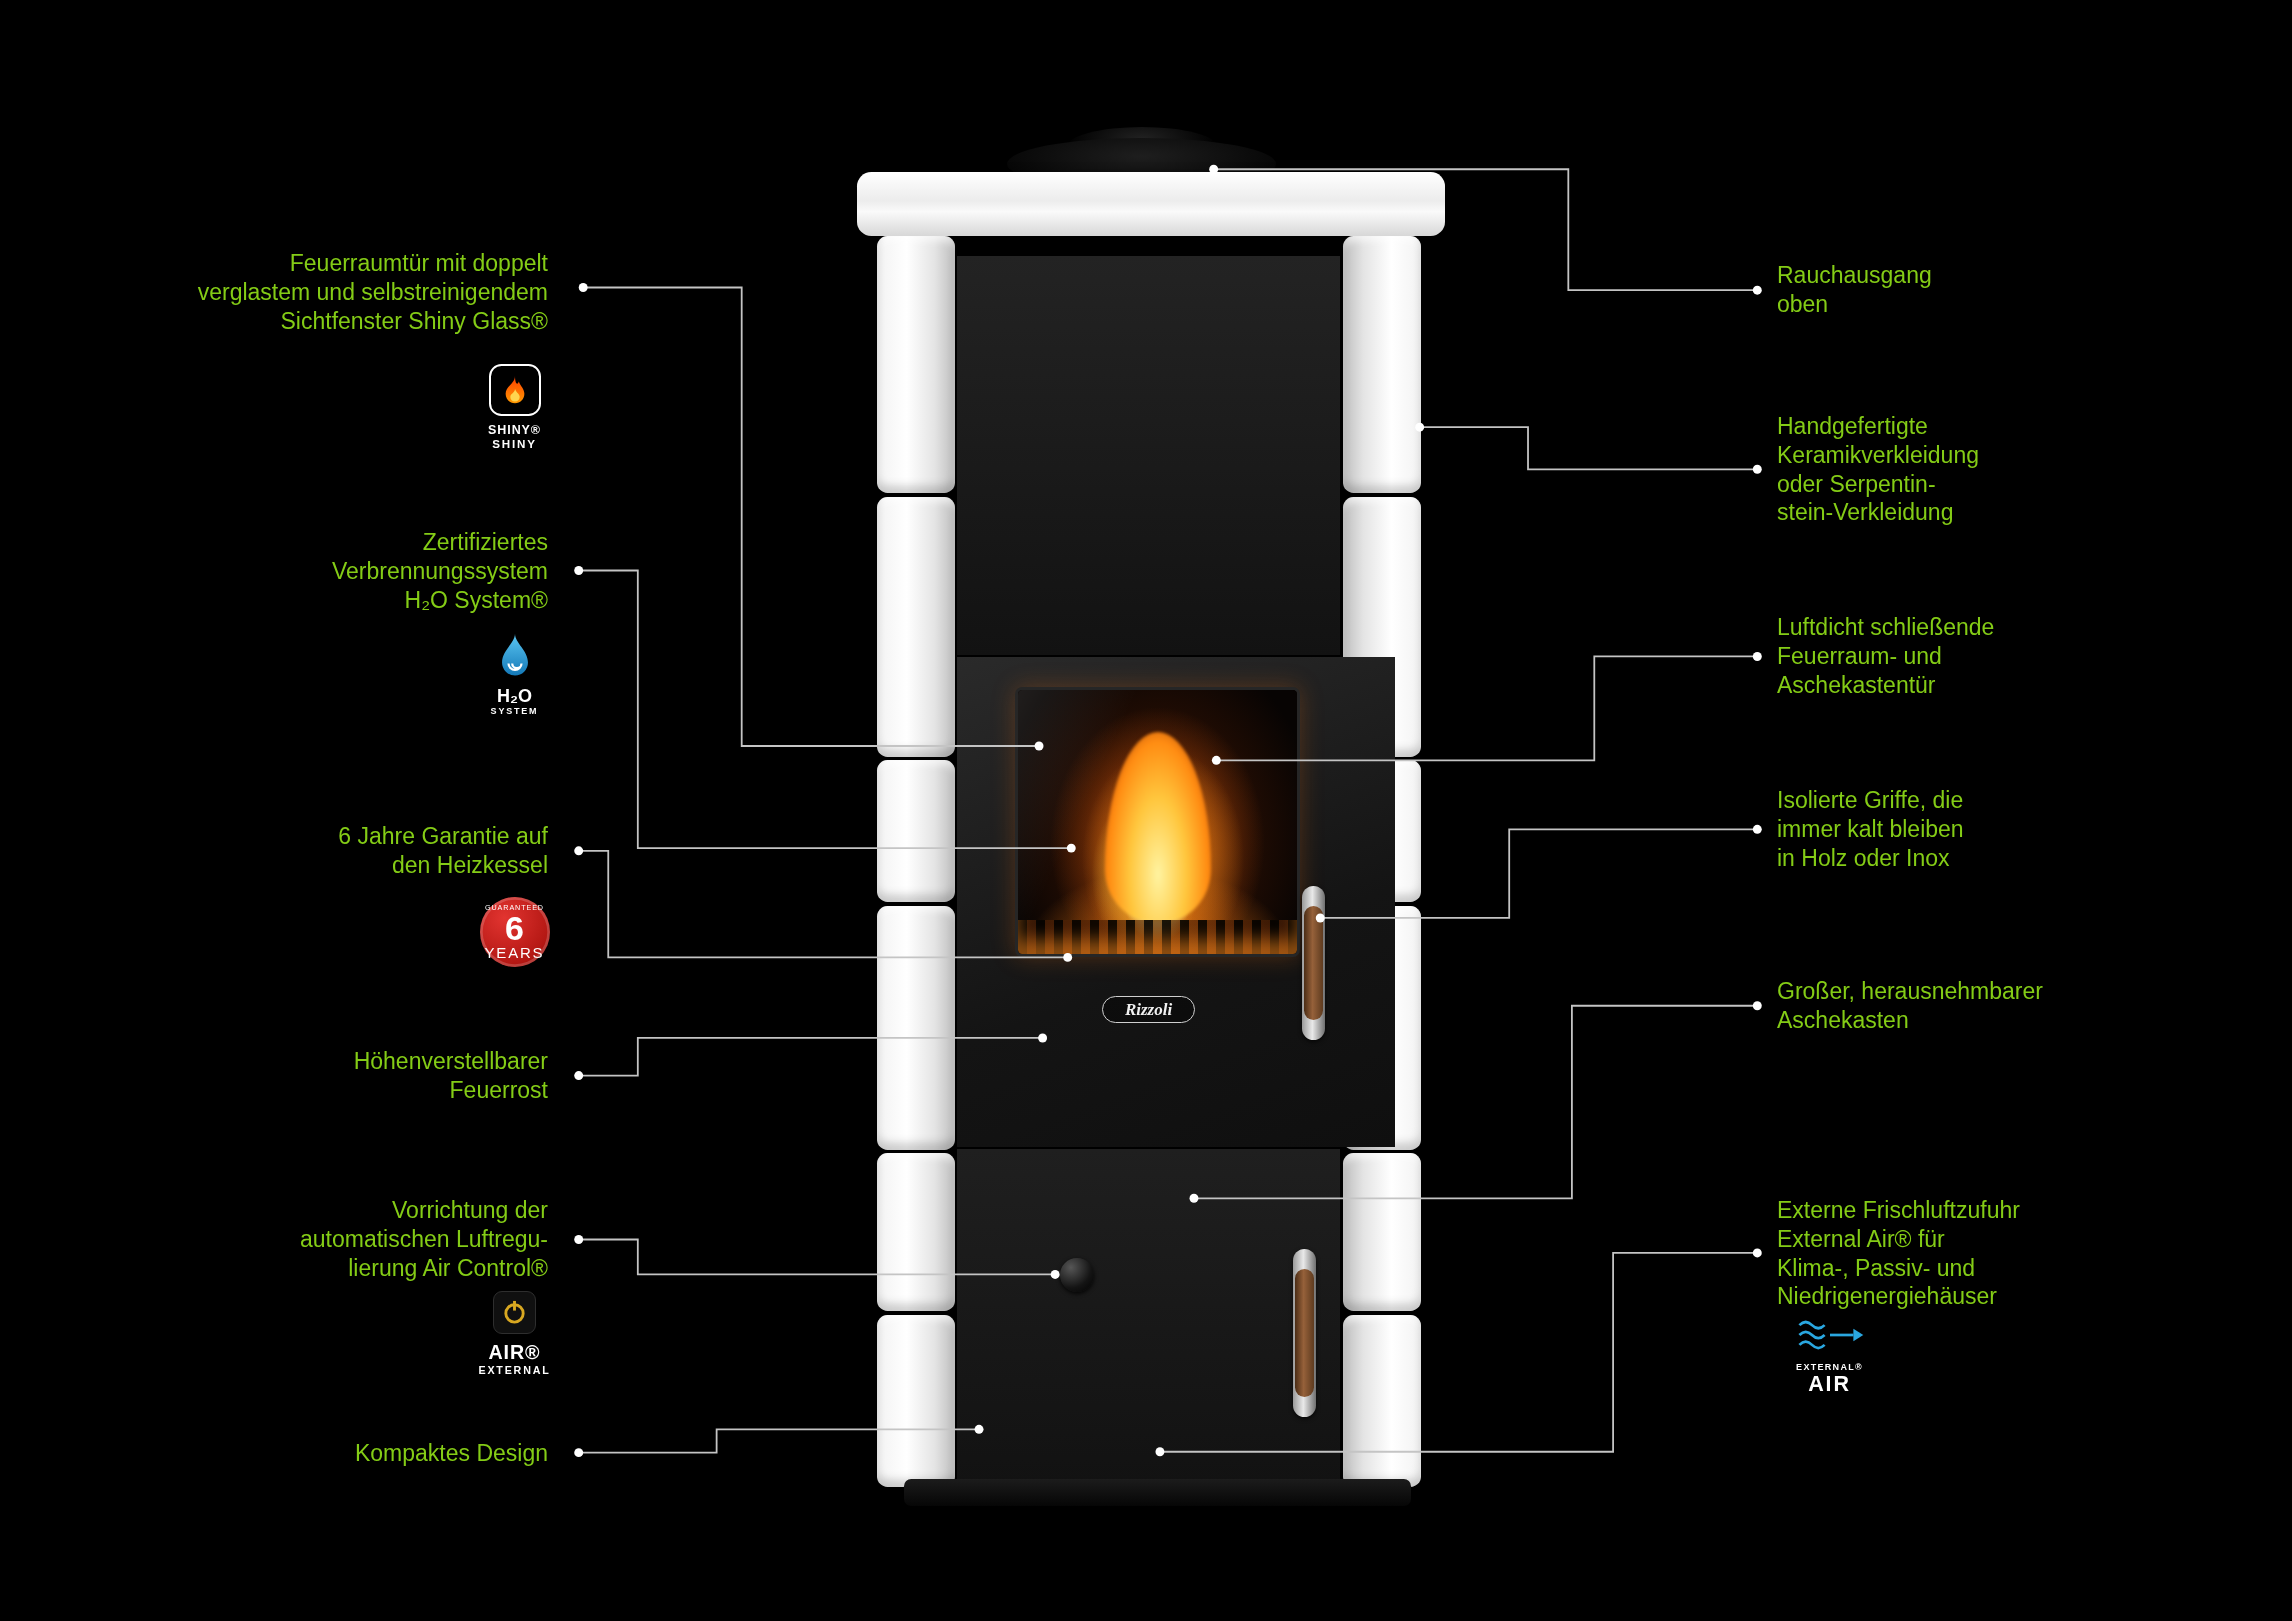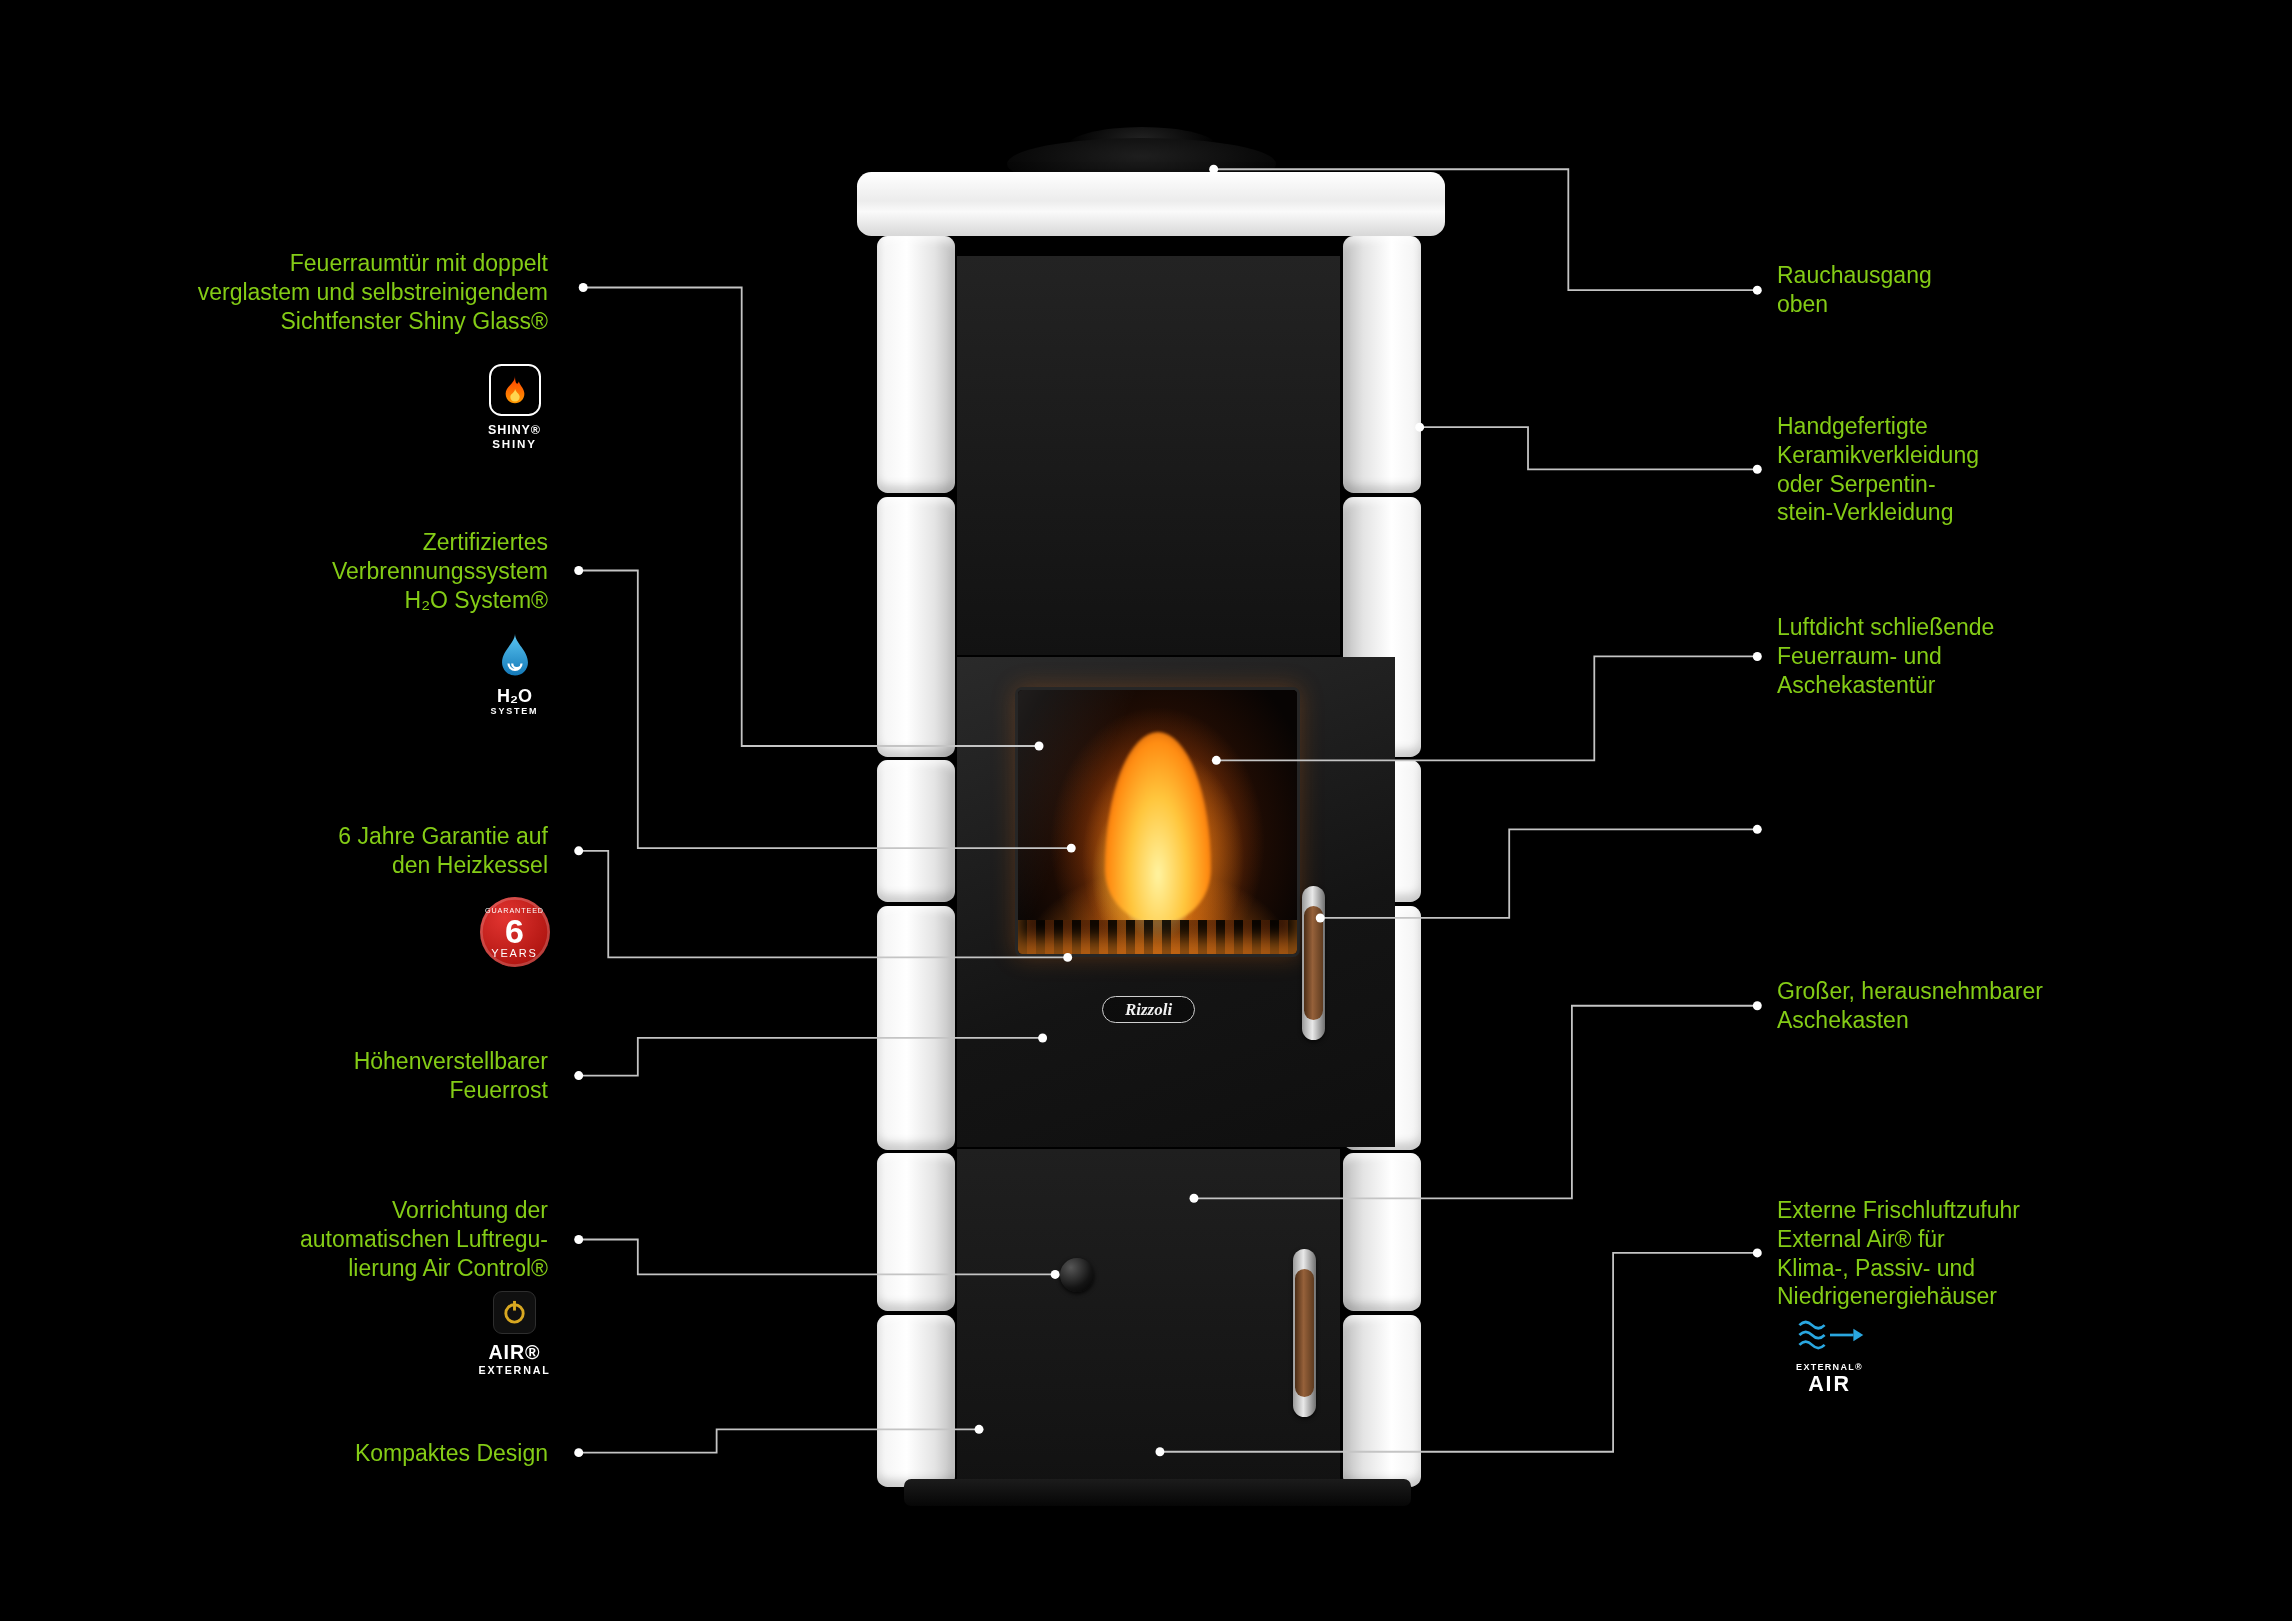--- a/index.html
+++ b/index.html
@@ -108,21 +108,21 @@
   .icon-bottom.big{ font-size:21.5px; letter-spacing:1.8px; line-height:21.5px; }
   .h2o-top{ font-size:18px; font-weight:bold; margin-top:5.4px; line-height:19px; }
   .h2o-bottom{ font-size:9px; font-weight:bold; letter-spacing:1.8px; }
 
   .badge-6{ width:70px; height:70px; border-radius:50%;
     background:radial-gradient(circle at 35% 30%, #e23430, #b31713 70%, #8c0f0c);
     display:flex; flex-direction:column; align-items:center; justify-content:center;
     color:#fff; box-shadow:inset 0 0 0 2.7px rgba(255,255,255,0.18); }
   .badge-top{ font-size:7.2px; letter-spacing:0.9px; }
   .badge-num{ font-size:34px; font-weight:bold; line-height:32px; }
-  .badge-bottom{ font-size:11px; letter-spacing:1.8px; }
+  .badge-bottom{ font-size:15px; letter-spacing:1.8px; }
 </style>
 </head>
 <body>
 
 <div class="canvas">
 
 
   <div class="stove">
     <div class="flue-pipe"></div>
     <div class="flue-collar"></div>
@@ -250,20 +250,25 @@
       <div>Handgefertigte</div>
       <div>Keramikverkleidung</div>
       <div>oder Serpentin-</div>
       <div>stein-Verkleidung</div>
     </div>
   <div class="callout-label right" style="top:656px">
       <div>Luftdicht schließende</div>
       <div>Feuerraum- und</div>
       <div>Aschekastentür</div>
     </div>
+  <div class="callout-label right" style="top:829px">
+      <div>Isolierte Griffe, die</div>
+      <div>immer kalt bleiben</div>
+      <div>in Holz oder Inox</div>
+    </div>
   <div class="callout-label right" style="top:1006px">
       <div>Großer, herausnehmbarer</div>
       <div>Aschekasten</div>
     </div>
   <div class="callout-label right" style="top:1253px">
       <div>Externe Frischluftzufuhr</div>
       <div>External Air® für</div>
       <div>Klima-, Passiv- und</div>
       <div>Niedrigenergiehäuser</div>
     </div>

